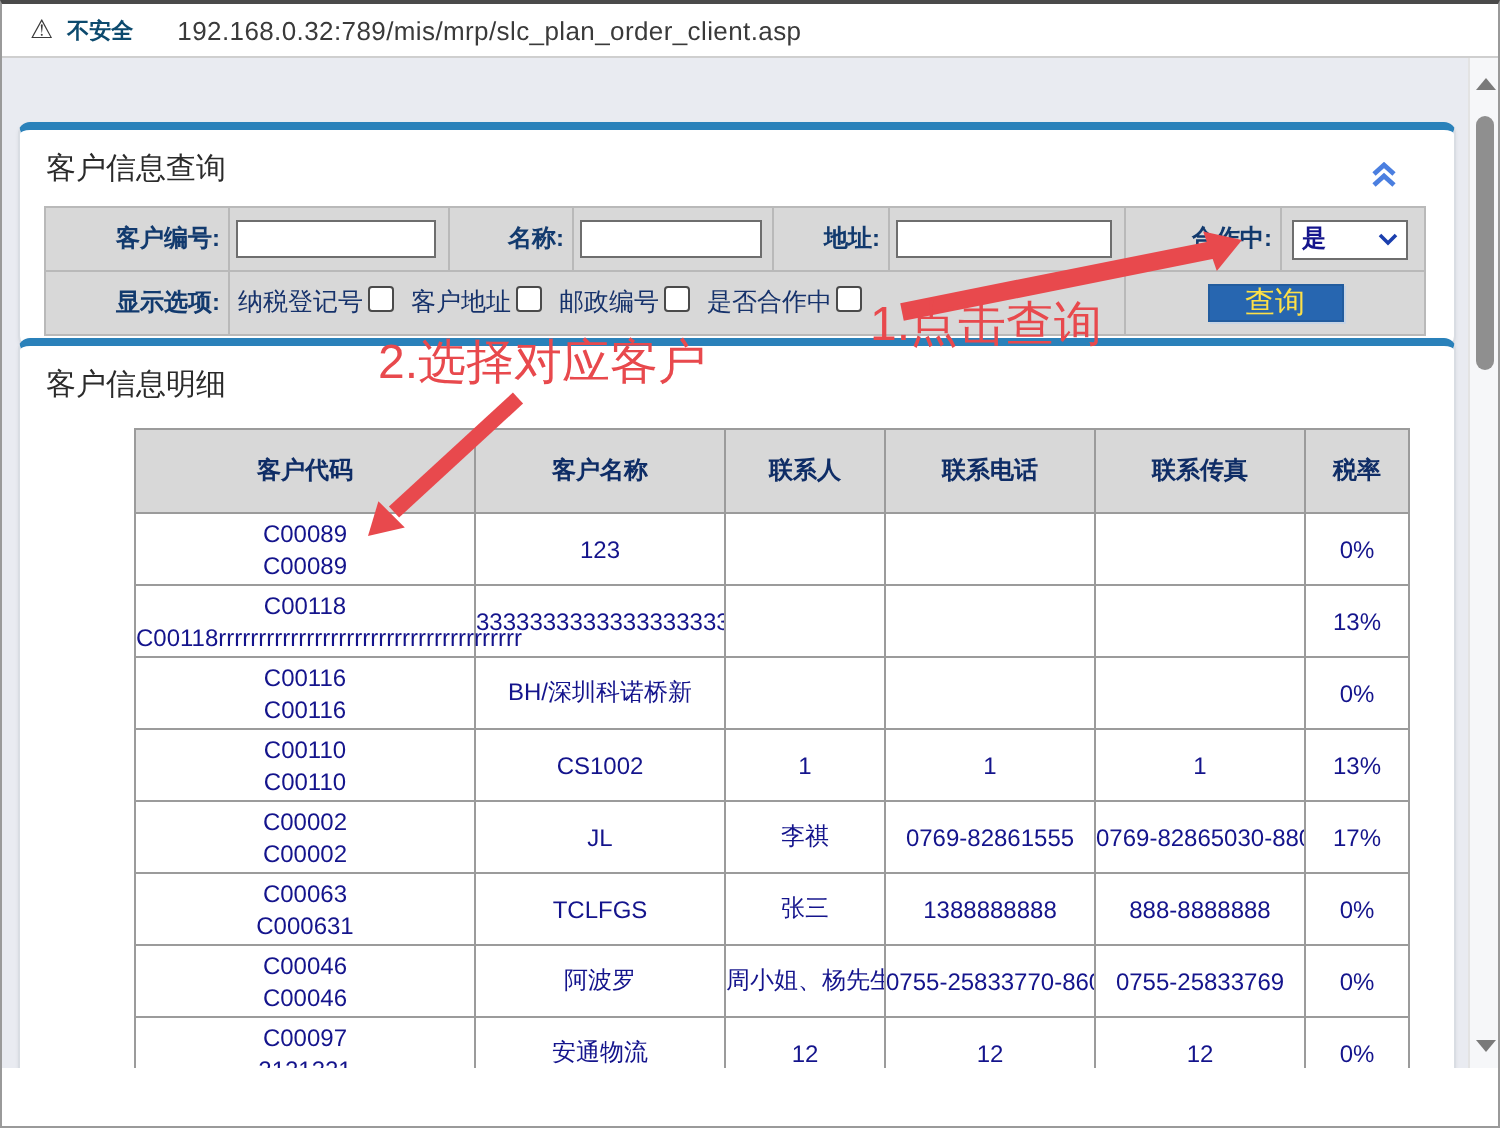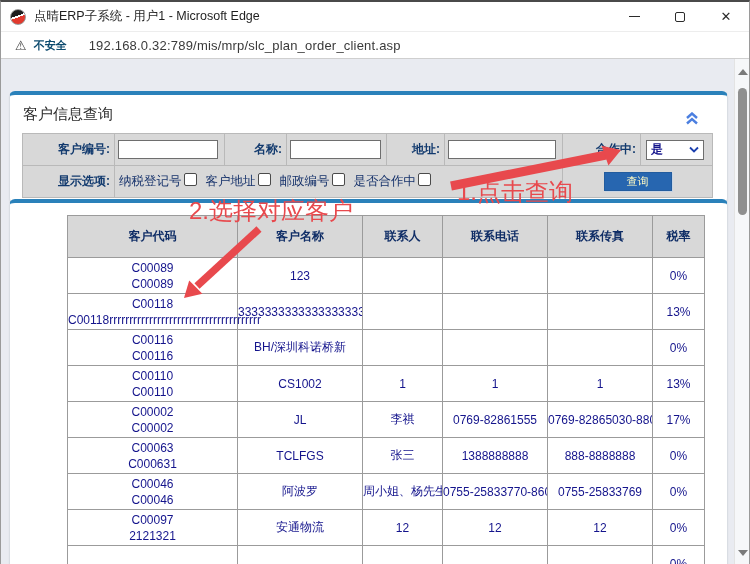--- a/index.html
+++ b/index.html
@@ -41,65 +41,50 @@
   table.form td { border:1px solid #b9b9b9; height:32px; font-size:12px; padding:0; }
   table.form { border:1px solid #8f8f8f; }
   .flabel { text-align:right; font-weight:bold; color:#123a6e; padding-right:4px !important; white-space:nowrap; }
   .fld input { width:92%; height:19px; border:1px solid #6e6e6e; margin-left:3px; font-size:12px; padding:0 3px; background:#fff; }
   .fake-select { width:58px; height:20px; background:#fff; border:1px solid #6e6e6e; margin-left:5px;
     display:flex; align-items:center; justify-content:space-between; padding:0 4px; }
   .fake-select .val { color:#14148c; font-size:12px; font-weight:bold; }
   .opt-group { display:flex; padding-left:4px; color:#16326b; font-size:12.5px; white-space:nowrap; }
   .checkbox { width:13px; height:13px; background:#fff; border:1px solid #4a4a4a; border-radius:2px; display:inline-block; margin:0 9px 0 2px; }
   .btn-cell { text-align:center; }
-  .search-btn { width:68px; height:19px; background:#2766b0; color:#fef9c3; border:1px solid #225c9e;
-    font-size:11px; line-height:17px; display:inline-block; text-align:center; cursor:pointer;
+  .search-btn { width:68px; height:19px; background:#2766b0; color:#fde047; border:1px solid #225c9e;
+    font-size:15px; line-height:17px; display:inline-block; text-align:center; cursor:pointer;
     box-shadow:1px 1px 0 #c7d4e4; font-family:inherit; }
 
   
   table.grid { border-collapse:collapse; margin:12px 0 0 57px; table-layout:fixed; width:637px; background:#fff; }
   table.grid th { background:#d8d8d8; color:#0f2d66; font-size:12px; font-weight:bold; height:23px; border:1px solid #9b9b9b; padding:12px; }
   table.grid td { border:1px solid #9b9b9b; height:36px; font-size:12px; color:#14148c; text-align:center; padding:0; vertical-align:middle; }
   td.c-code { white-space:nowrap; }
   td.c-code div { line-height:16px; white-space:nowrap; }
   .clip { overflow:hidden; white-space:nowrap; text-align:center; width:100%; }
 
   
   .ann { position:absolute; color:#e8494d; font-size:24px; z-index:30; white-space:nowrap; }
-  #ann-step1 { left:456px; top:117px; }
+  #ann-step1 { left:434px; top:117px; }
   #ann-step2 { left:188px; top:136px; }
   .arrow-overlay { position:absolute; left:0; top:0; width:750px; height:505px; z-index:29; pointer-events:none; }
 
   
   .scrollbar { position:absolute; right:0; top:0; width:15px; height:505px; background:#f6f7f9; border-left:1px solid #e3e3e3; z-index:40; }
   .sb-arrow-up, .sb-arrow-down { position:absolute; left:3px; width:0; height:0; border-left:5px solid transparent; border-right:5px solid transparent; }
   .sb-arrow-up { top:10px; border-bottom:6px solid #7a7a7a; }
   .sb-arrow-down { bottom:8px; border-top:6px solid #7a7a7a; }
   .sb-thumb { position:absolute; left:3px; top:29px; width:9px; height:127px; background:#8f8f8f; border-radius:5px; }
 </style>
 </head>
 <body>
 
 <div class="window">
 
-  <div class="titlebar">
-    <div class="favicon"></div>
-    <span class="title-text">点晴ERP子系统 - 用户1 - Microsoft Edge</span>
-    <div class="win-controls">
-      <div class="win-btn">
-          <span class="glyph-min"></span>
-        </div>
-      <div class="win-btn">
-          <span class="glyph-max"></span>
-        </div>
-      <div class="win-btn">
-          <span>✕</span>
-        </div>
-    </div>
-  </div>
 
   <div class="addressbar">
     <span class="warn-icon">⚠</span>
     <span class="sec-label">不安全</span>
     <span class="url-text">192.168.0.32:789/mis/mrp/slc_plan_order_client.asp</span>
   </div>
 
   <div class="content">
 
     <div class="panel" id="query-panel">
@@ -155,20 +140,21 @@
           </td>
           <td colspan="2" class="btn-cell">
             <span class="search-btn">查询</span>
           </td>
         </tr>
       </tbody>
         </table>
     </div>
 
     <div class="panel" id="detail-panel">
+      <div class="panel-title">客户信息明细</div>
       <table class="grid">
         <colgroup>
             <col style="width:170px">
             <col style="width:125px">
             <col style="width:80px">
             <col style="width:105px">
             <col style="width:105px">
             <col style="width:52px">
           </colgroup>
         <thead>

